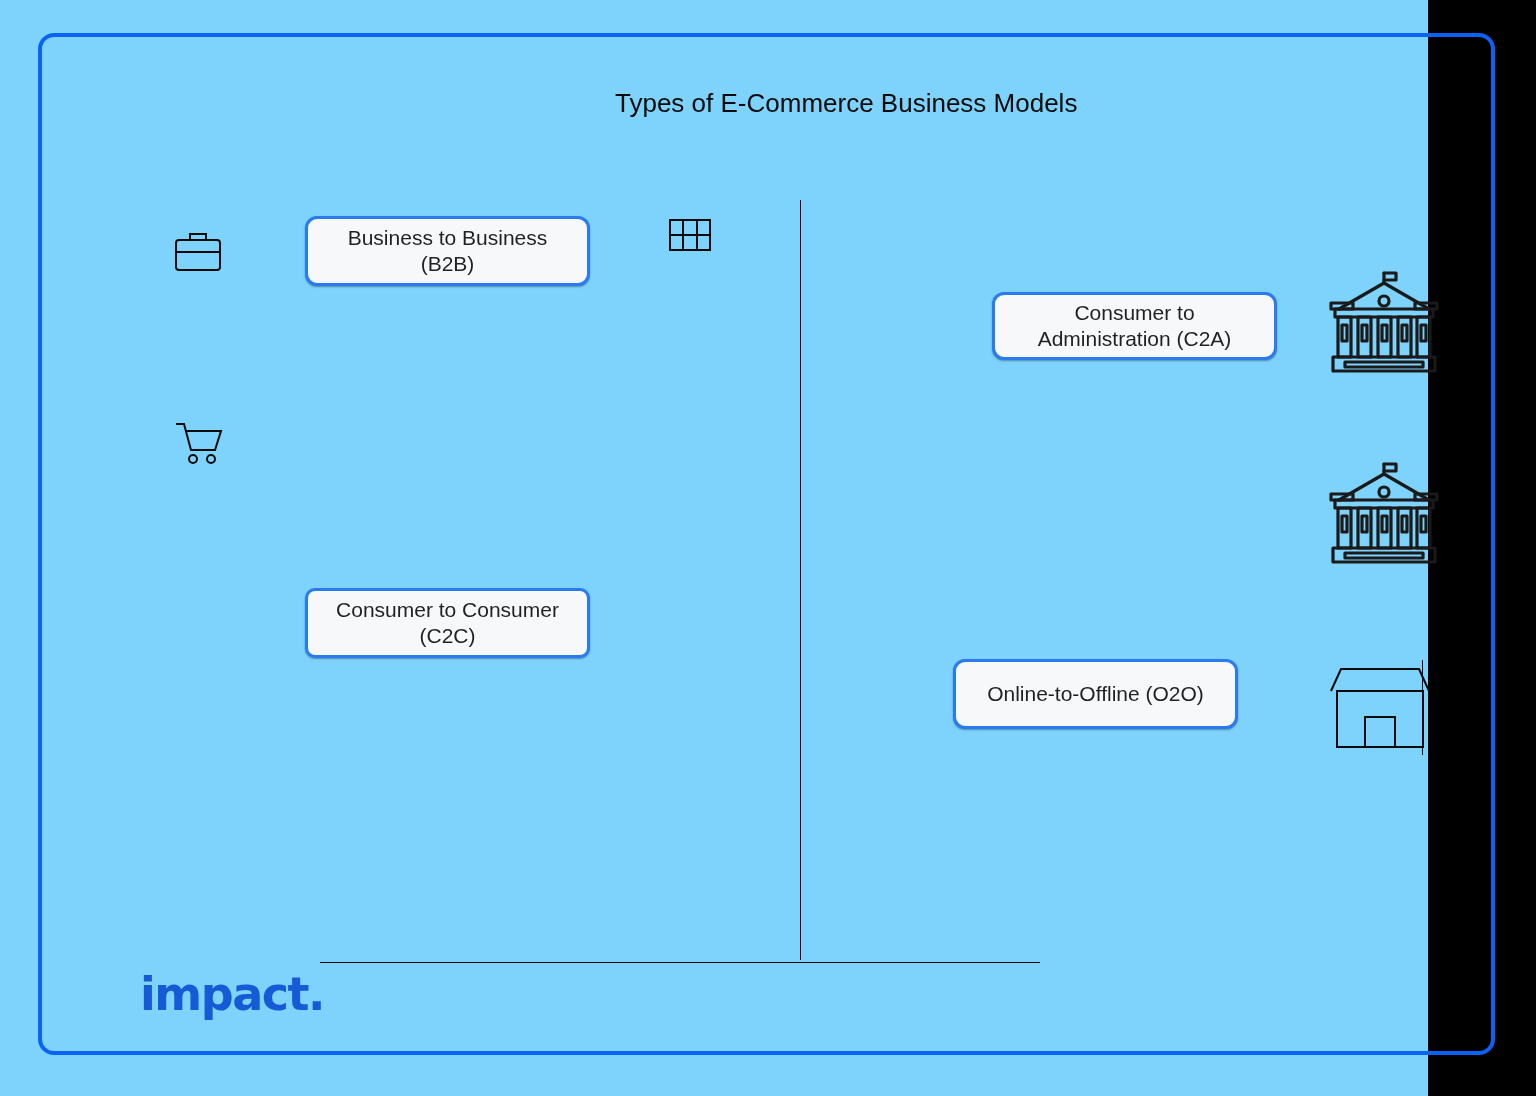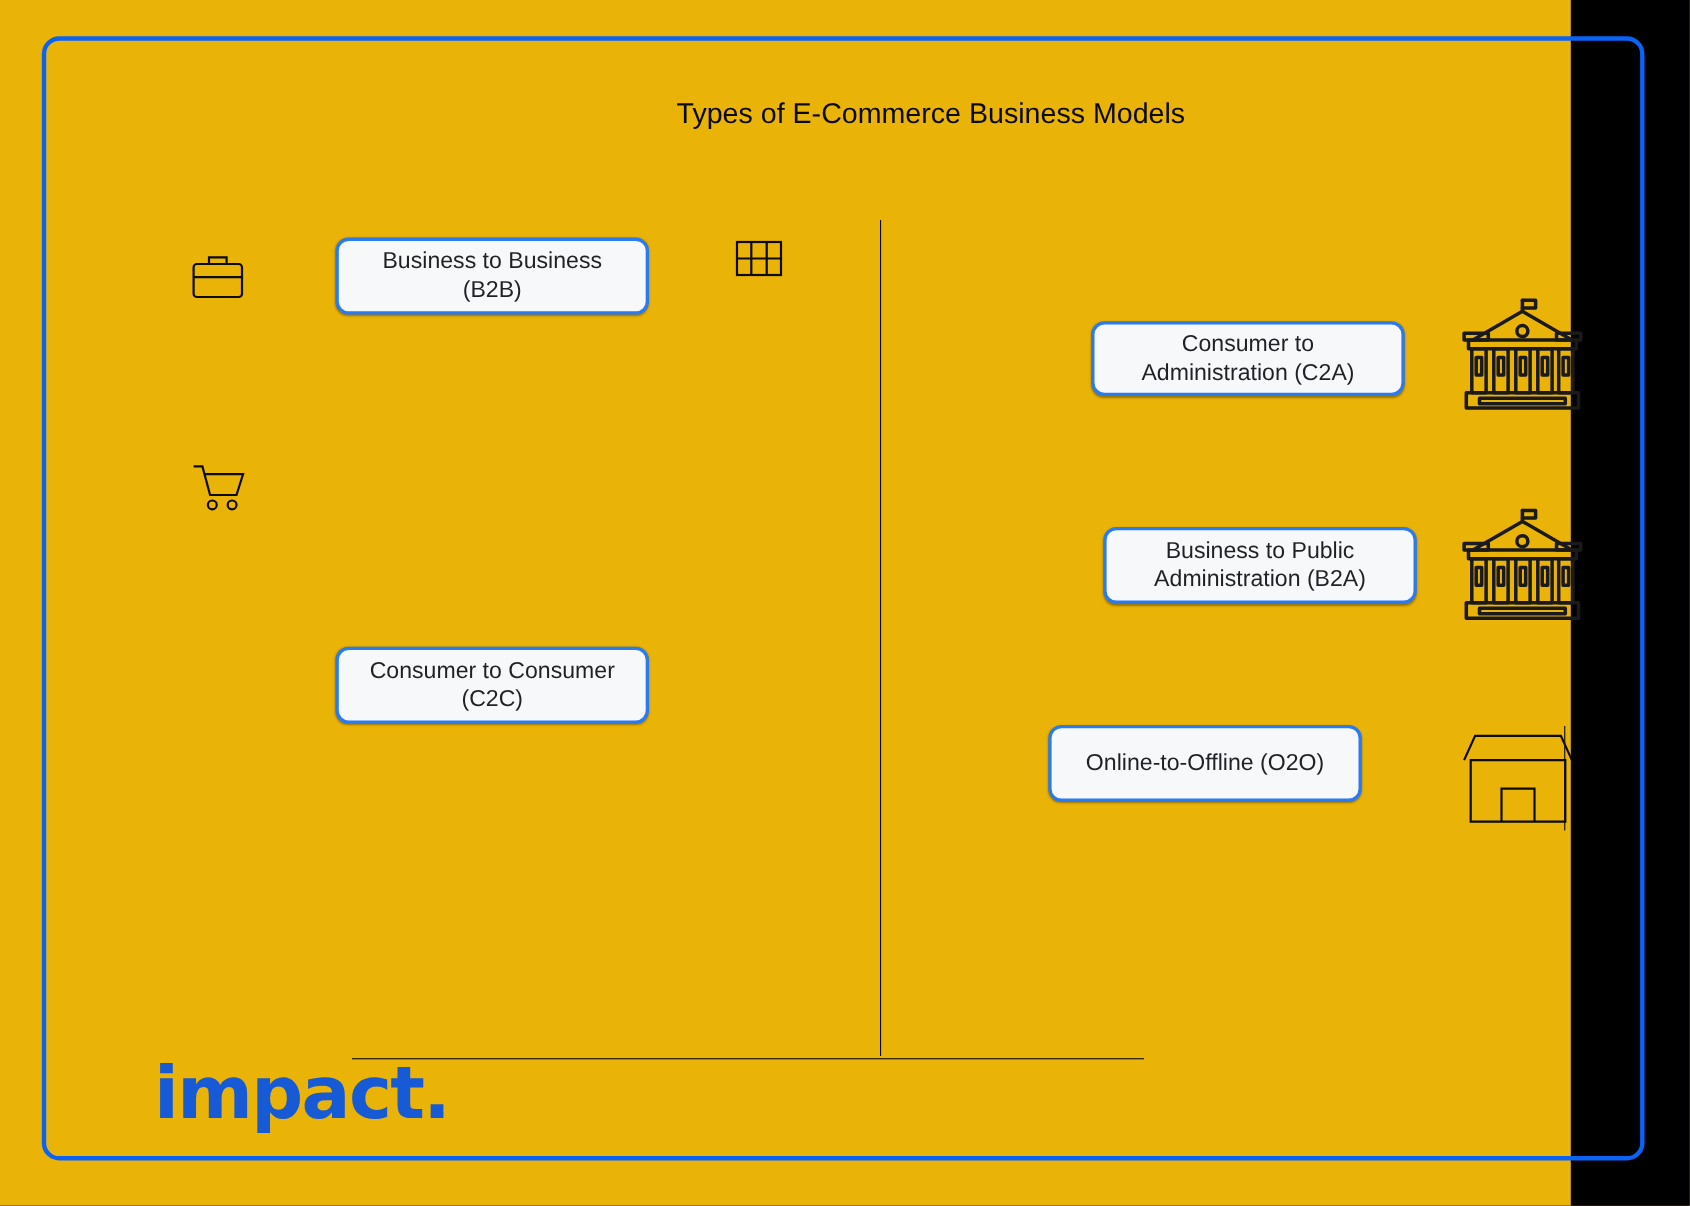--- a/index.html
+++ b/index.html
@@ -13,21 +13,21 @@
     position: relative;
     overflow: hidden;
     font-family: "Liberation Sans", sans-serif;
   }
 
   #slide {
     position: absolute;
     left: 0; top: 0;
     width: 1428px;
     height: 1096px;
-    background: #eab308;
+    background: #7dd3fc;
   }
 
   
   #frame {
     position: absolute;
     left: 38px;
     top: 33px;
     width: 1457px;
     height: 1022px;
     box-sizing: border-box;
@@ -95,21 +95,21 @@
   #logo {
     position: absolute;
     left: 140px;
     top: 963px;
     height: 62px;
     display: flex;
     align-items: center;
   }
   #logo-text {
     color: #165ad6;
-    font-size: 66px;
+    font-size: 46px;
     font-weight: bold;
     letter-spacing: -1.5px;
     font-family: "DejaVu Sans", sans-serif;
     line-height: 1;
   }
 </style>
 </head>
 <body>
 
 <div id="slide">
@@ -148,32 +148,29 @@
       <path d="M6 36l10-22h78l10 22"></path>
       <path d="M40 92V62h30v30"></path>
     </svg>
   </div>
 
   <div class="cat-box" style="left:305px; top:216px; width:285px; height:70px;">
     <span>Business to Business (B2B)</span>
   </div>
 
 
-  <div class="cat-box" style="left:305px; top:588px; width:285px; height:70px;">
+  <div class="cat-box" style="left:305px; top:588px; width:285px; height:70px;border-radius:10px;">
     <span>Consumer to Consumer (C2C)</span>
   </div>
 
 
   <div class="cat-box" style="left:992px; top:292px; width:285px; height:68px;">
     <span>Consumer to Administration (C2A)</span>
   </div>
 
-  <div class="cat-box" style="left:1003px; top:479px; width:285px; height:70px;">
-    <span>Business to Public Administration (B2A)</span>
-  </div>
 
   <div class="cat-box" style="left:953px; top:659px; width:285px; height:70px;">
     <span>Online-to-Offline (O2O)</span>
   </div>
 
   <div class="building-icon" style="left:1325px; top:267px;">
     <svg viewBox="0 0 118 110" fill="none" stroke="#1a1a1a" stroke-width="3.2" stroke-linejoin="round" stroke-linecap="round">
 
       <path d="M59 6v10"></path>
       <path d="M59 6h12v7H59"></path>

